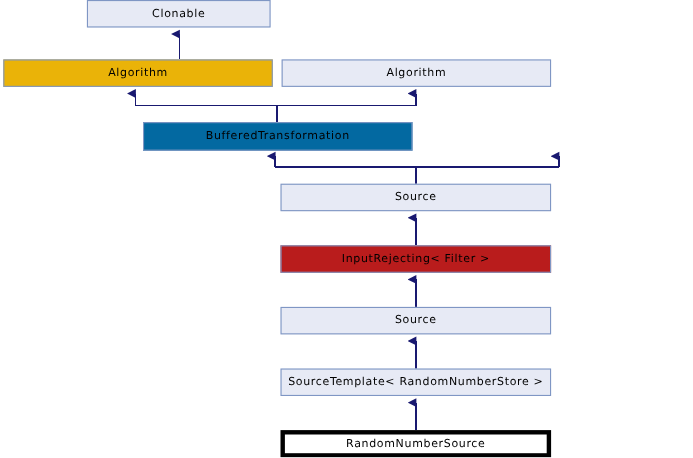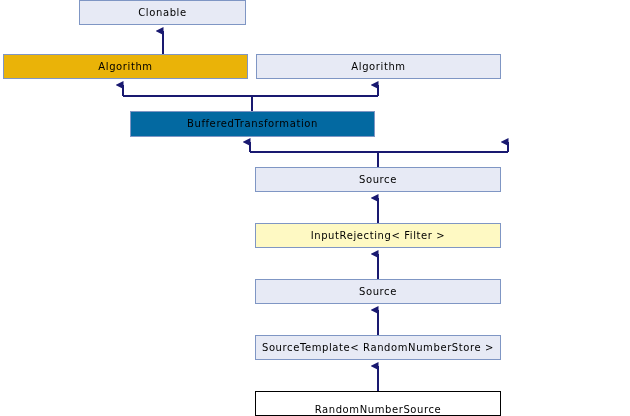--- a/index.html
+++ b/index.html
@@ -33,22 +33,21 @@
     background: #e7eaf5;
     border: 1px solid #7f96c4;
     font-size: 10px;
     line-height: 1;
     color: #000000;
     letter-spacing: 0.6px;
     white-space: nowrap;
   }
   .node.leaf {
     background: #ffffff;
-    border: 1px solid #ec4899;
-    align-items: flex-end;
+    border: 4px solid #ec4899;
   }
   .node-label {
     display: block;
   }
 </style>
 </head>
 <body>
 
 <div id="diagram" style="background: rgb(255, 255, 255); padding-left: 12px;">
 
@@ -112,21 +111,21 @@
 
   <div class="node" style="left: 130px; top: 111px; width: 245px; height: 26px; background: #0369a1; border-color: rgb(127, 150, 196);">
     <span class="node-label">BufferedTransformation</span>
   </div>
 
 
   <div class="node" style="left: 255px; top: 167px; width: 246px; height: 25px; background: rgb(231, 234, 245); border-color: rgb(127, 150, 196);">
     <span class="node-label">Source</span>
   </div>
 
-  <div class="node" style="left: 255px; top: 223px; width: 246px; height: 25px; background: #fef9c3; border-color: rgb(127, 150, 196);">
+  <div class="node" style="left: 255px; top: 223px; width: 246px; height: 25px; background: #b91c1c; border-color: rgb(127, 150, 196);">
     <span class="node-label">InputRejecting&lt; Filter &gt;</span>
   </div>
 
   <div class="node" style="left: 255px; top: 279px; width: 246px; height: 25px; background: rgb(231, 234, 245); border-color: rgb(127, 150, 196); text-align: center;">
     <span class="node-label">Source</span>
   </div>
 
   <div class="node" style="left: 255px; top: 335px; width: 246px; height: 25px; background: rgb(231, 234, 245); border-color: rgb(127, 150, 196);">
     <span class="node-label">SourceTemplate&lt; RandomNumberStore &gt;</span>
   </div>

